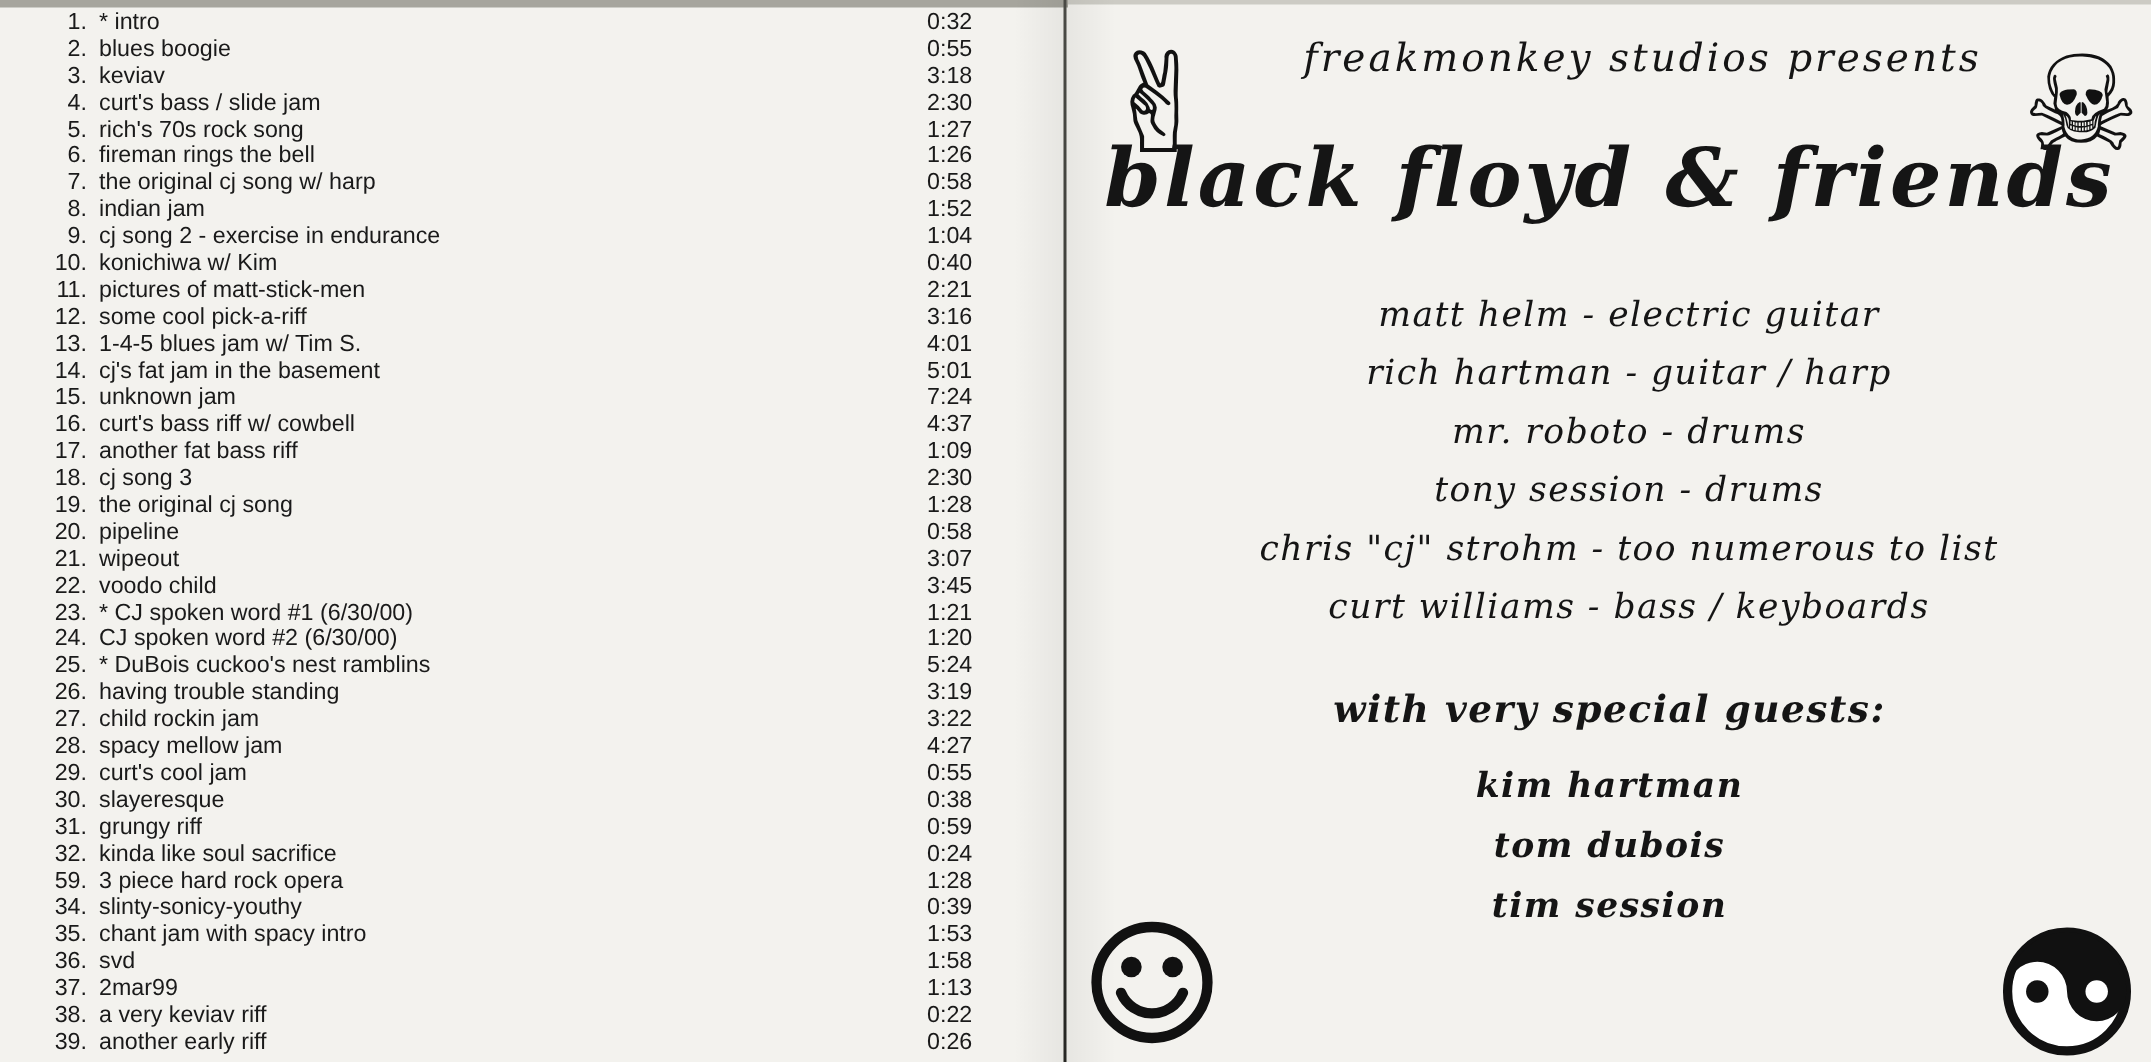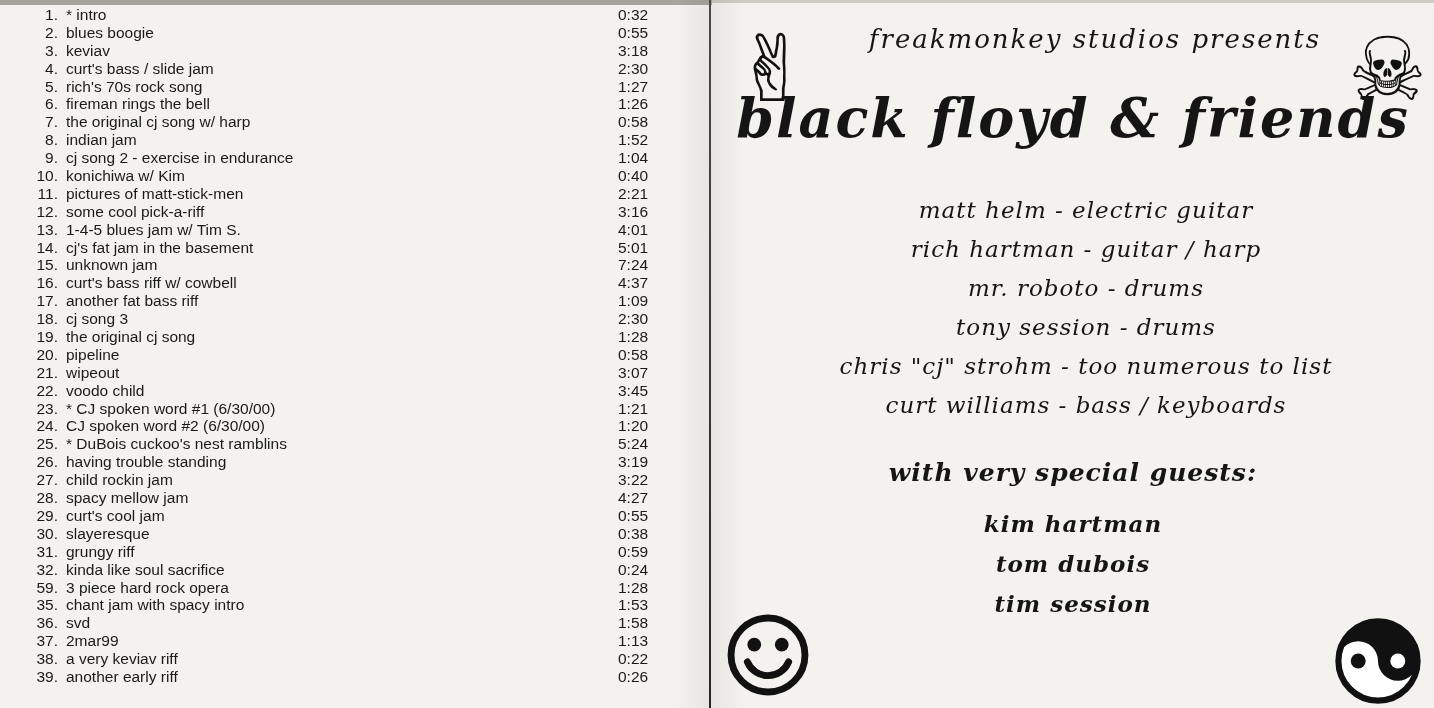--- a/index.html
+++ b/index.html
@@ -212,20 +212,25 @@
       <span class="t-num">32.</span>
       <span class="t-title">kinda like soul sacrifice</span>
       <span class="t-time">0:24</span>
     </div>
     <div class="track-row">
       <span class="t-num">59.</span>
       <span class="t-title">3 piece hard rock opera</span>
       <span class="t-time">1:28</span>
     </div>
     <div class="track-row">
+      <span class="t-num">34.</span>
+      <span class="t-title">slinty-sonicy-youthy</span>
+      <span class="t-time">0:39</span>
+    </div>
+    <div class="track-row">
       <span class="t-num">35.</span>
       <span class="t-title">chant jam with spacy intro</span>
       <span class="t-time">1:53</span>
     </div>
     <div class="track-row">
       <span class="t-num">36.</span>
       <span class="t-title">svd</span>
       <span class="t-time">1:58</span>
     </div>
     <div class="track-row">

